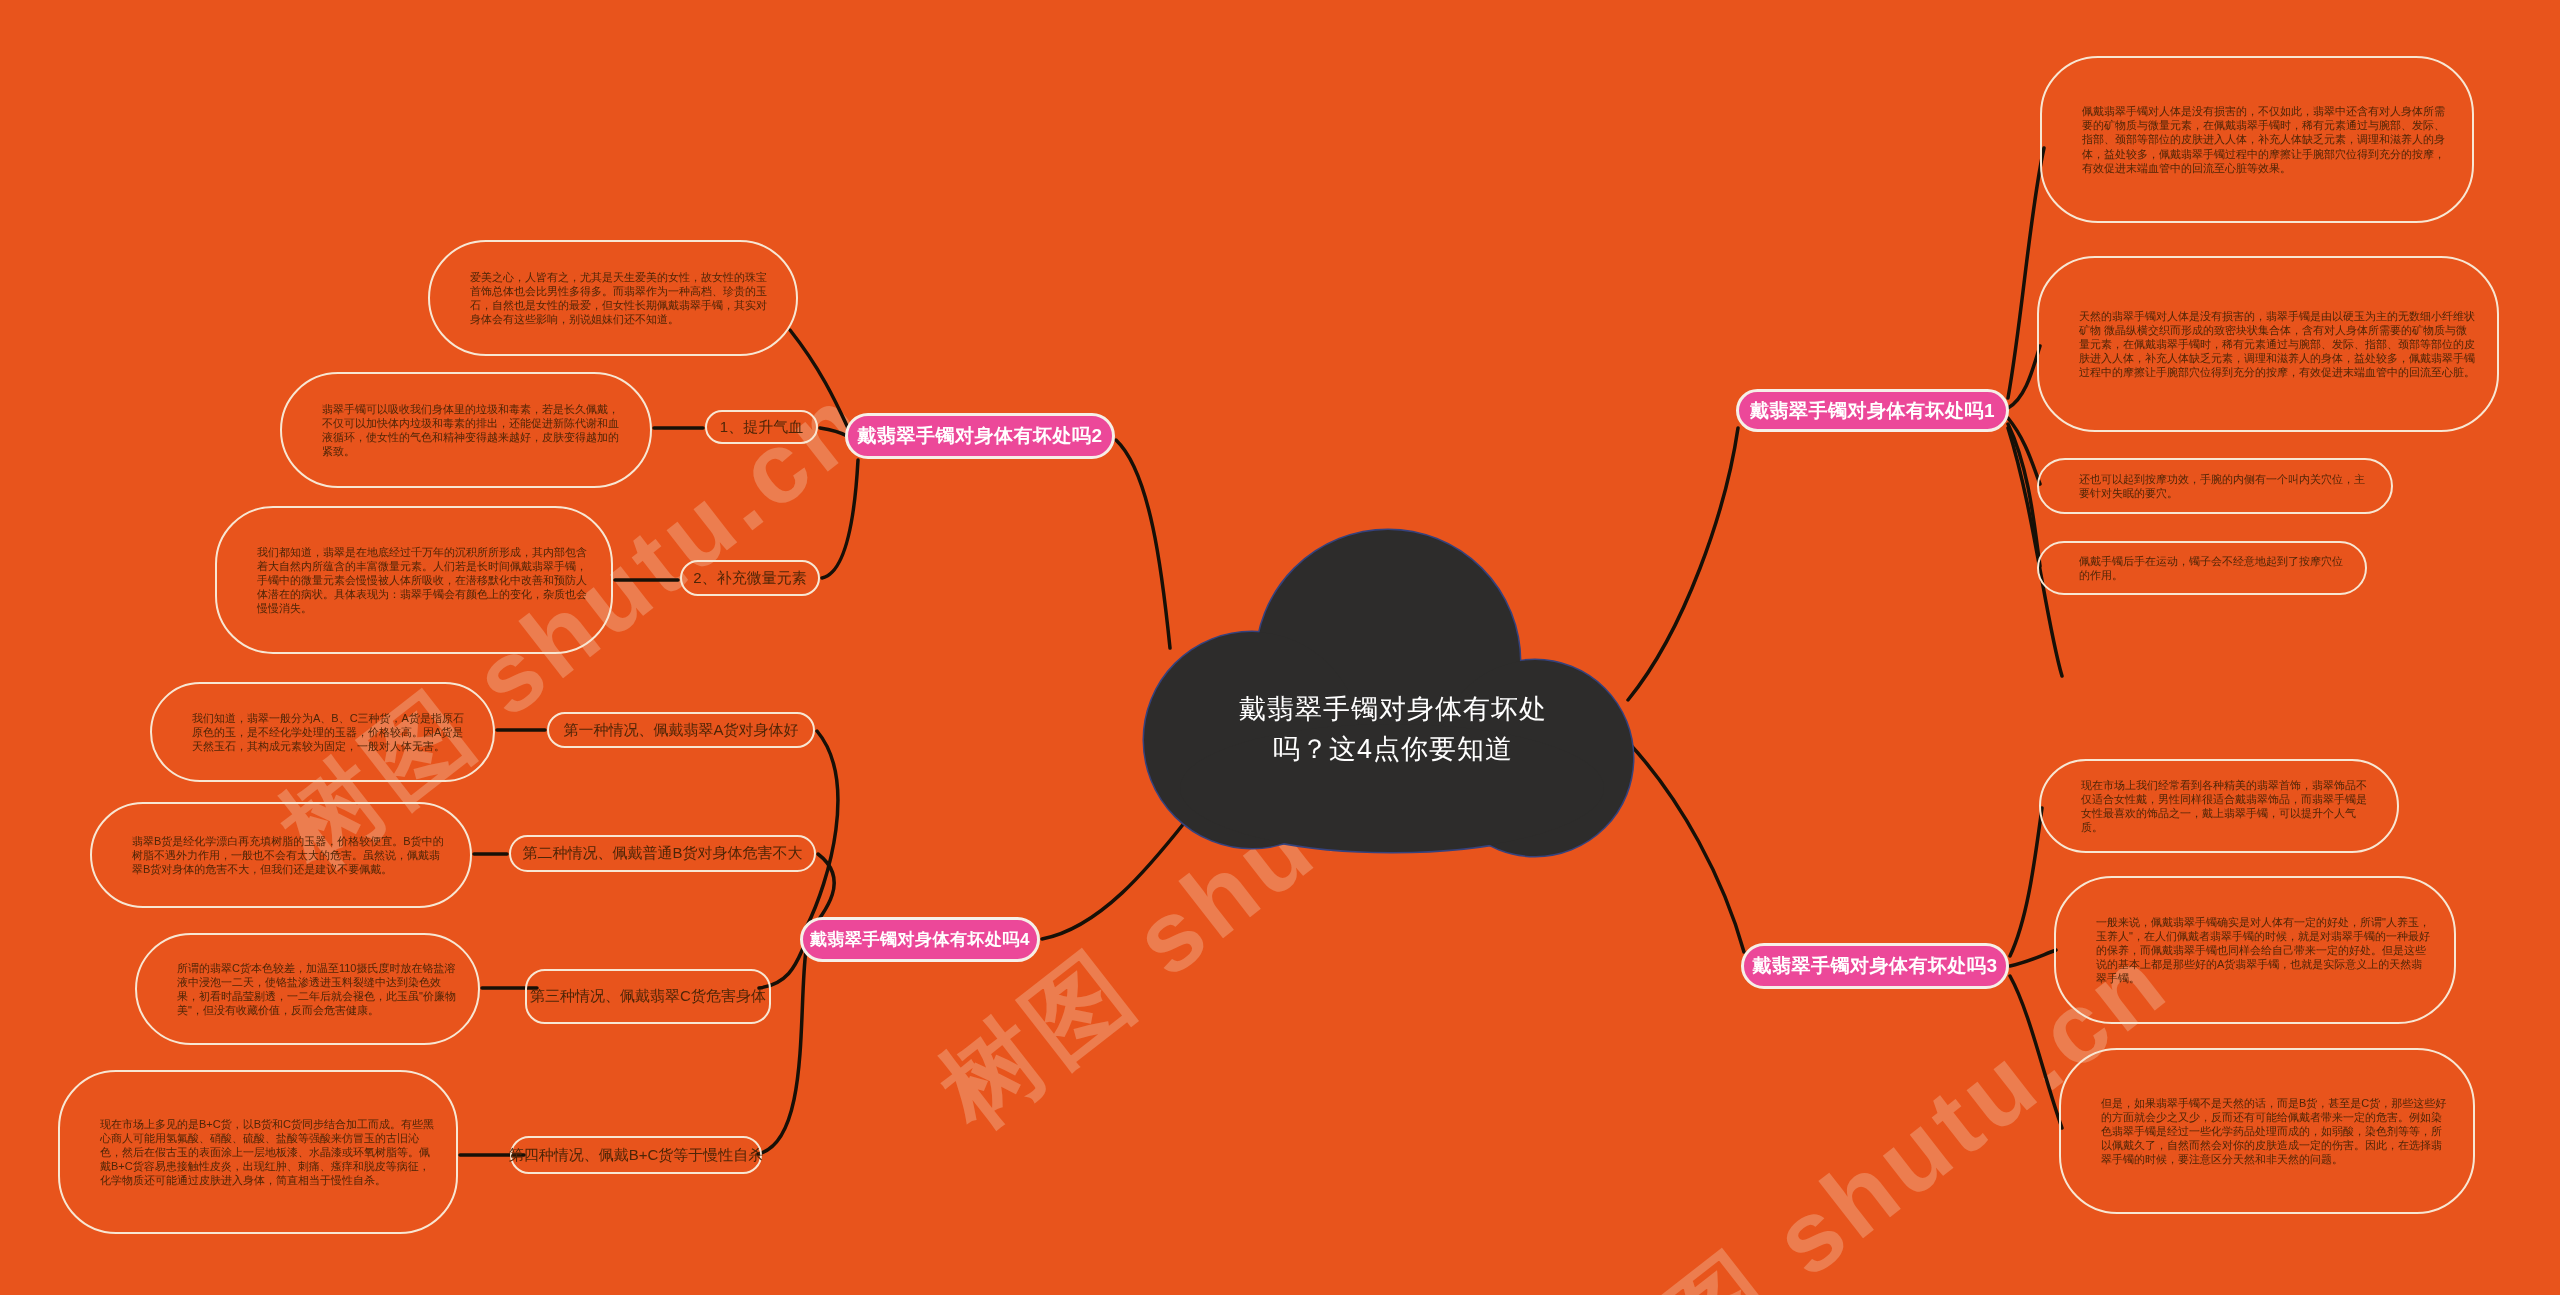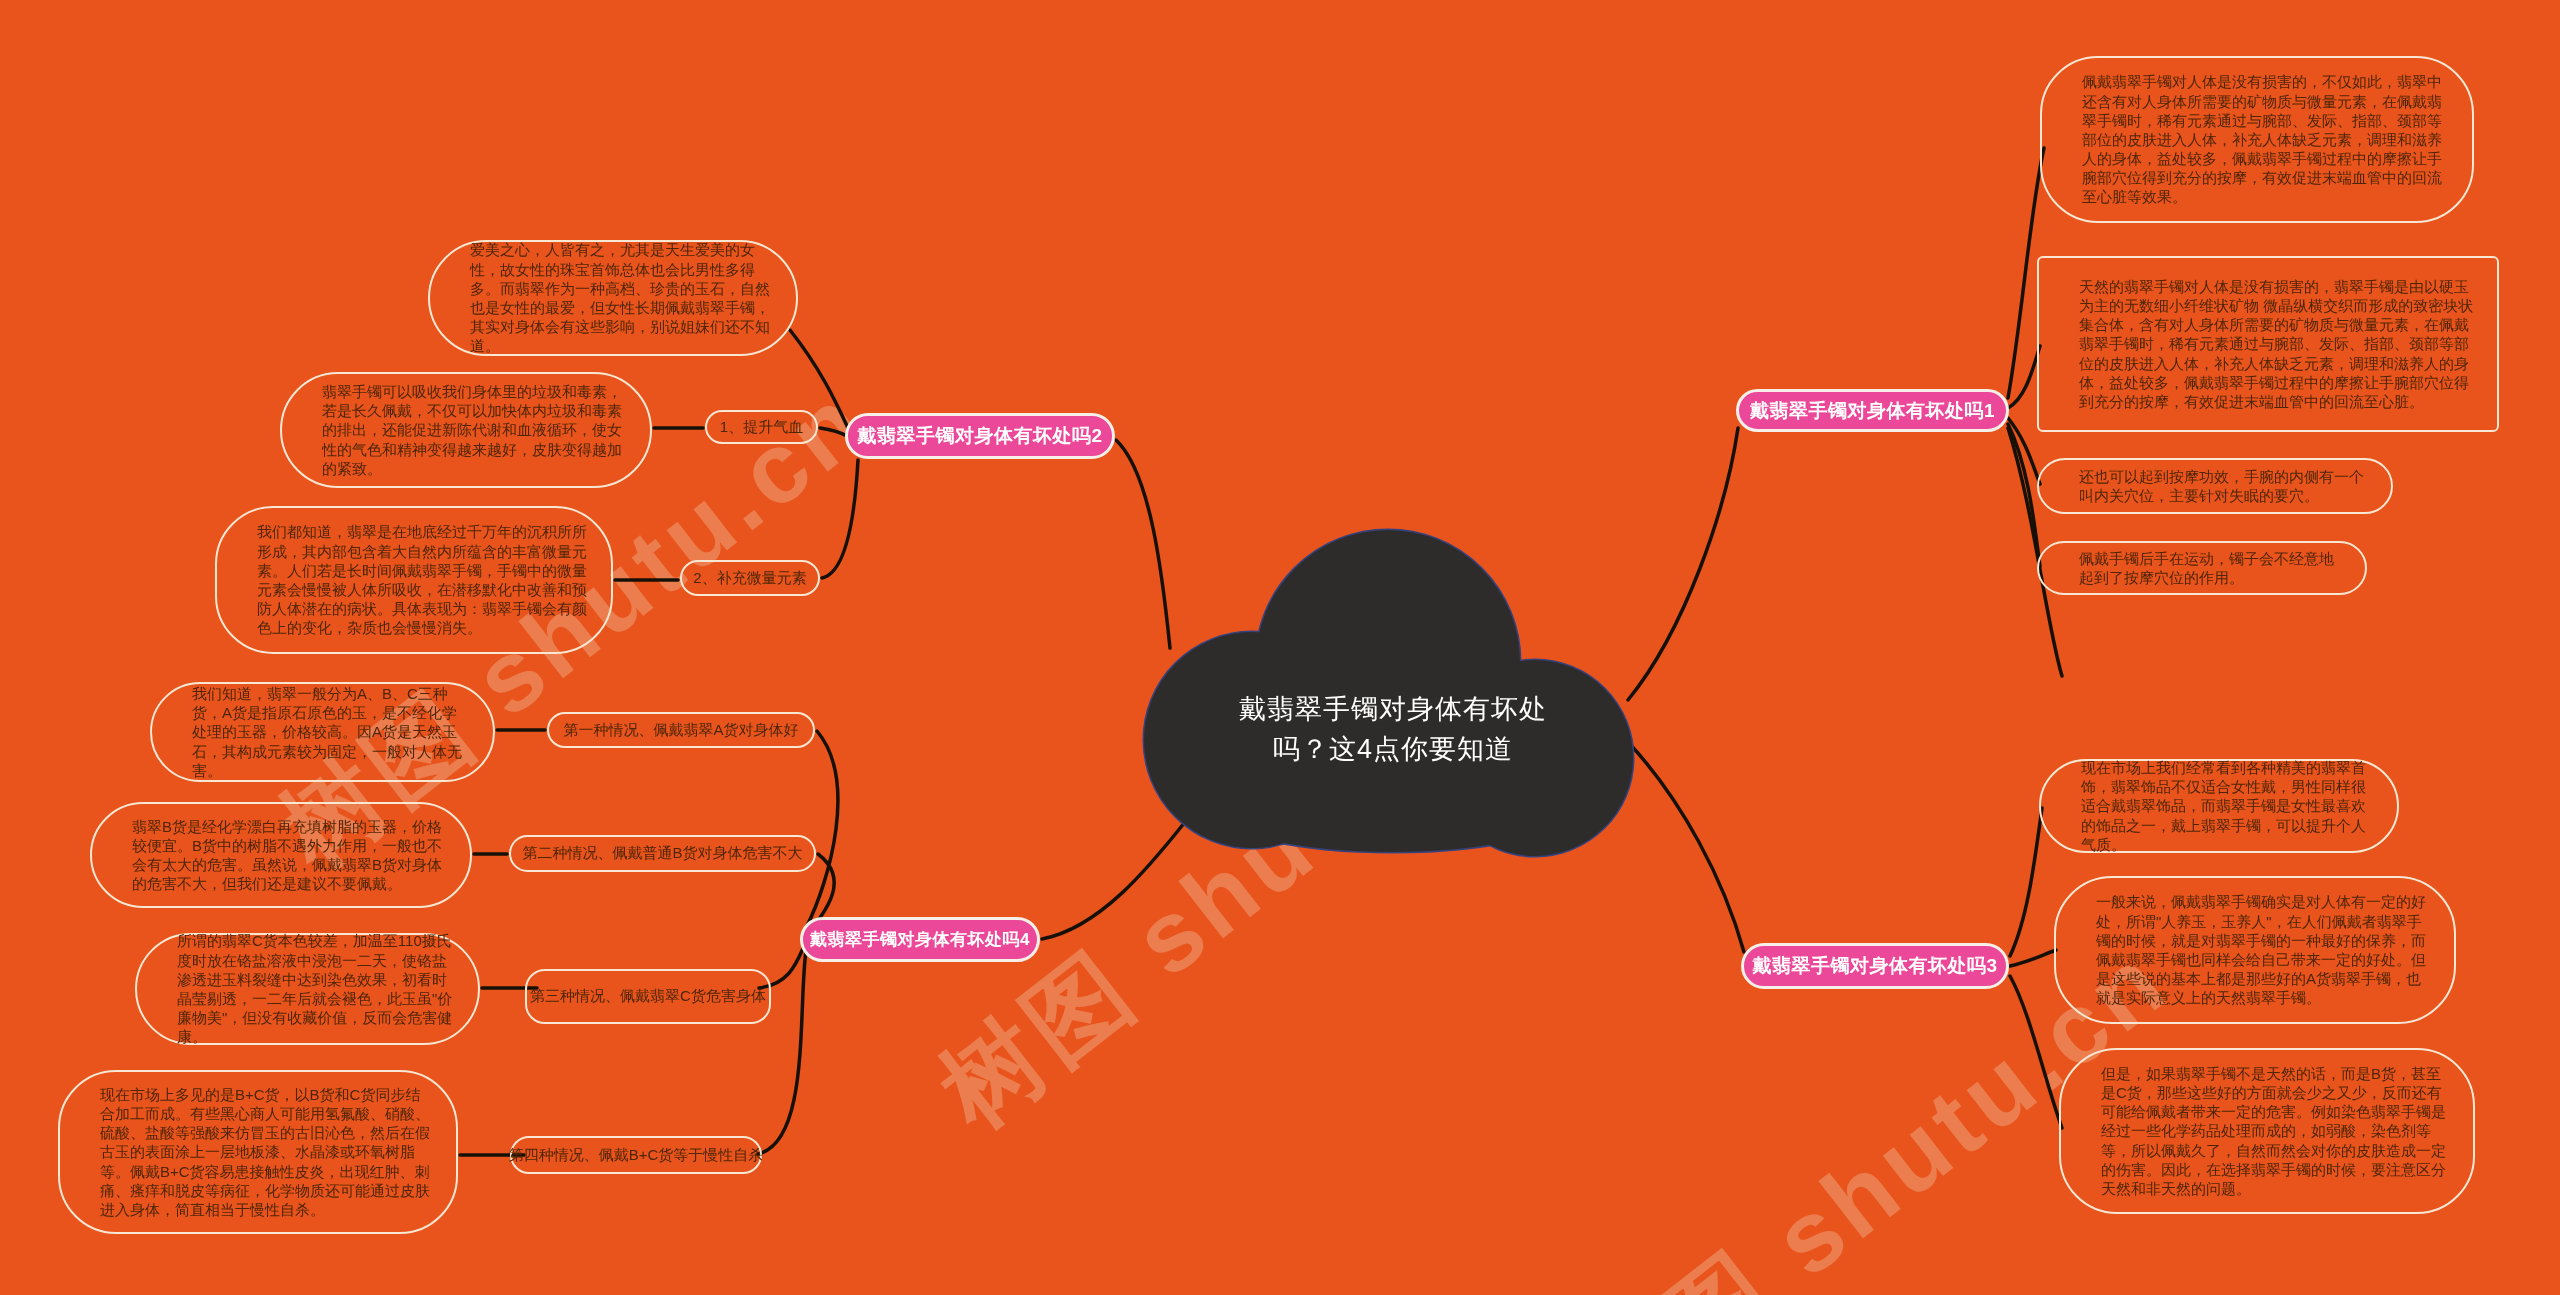--- a/index.html
+++ b/index.html
@@ -11,21 +11,21 @@
   }
   .watermark{
     position:absolute;z-index:0;color:#F7DCC4;opacity:.3;
     font-size:100px;font-weight:700;white-space:nowrap;
     transform:rotate(-38deg);pointer-events:none;letter-spacing:6px;
   }
   svg.wires{position:absolute;left:0;top:0;z-index:1;}
   .leaf{
     position:absolute;z-index:2;box-sizing:border-box;
     border:2.5px solid #F8E7D3;border-radius:58px;
-    color:#4E2507;font-size:15px;line-height:1.28;font-weight:500;
+    color:#4E2507;font-size:11px;line-height:1.28;font-weight:500;
     display:flex;align-items:center;padding:8px 22px 8px 40px;
     background:transparent;text-align:left;
   }
   .pill{
     position:absolute;z-index:2;box-sizing:border-box;
     border:2px solid #F8E7D3;border-radius:20px;
     color:#4E2507;font-size:15px;font-weight:500;
     display:flex;align-items:center;justify-content:center;text-align:center;
     white-space:nowrap;
   }
@@ -147,21 +147,21 @@
   <div class="topic" style="left:1736px;top:389px;width:273px;height:43px;">
       <span>戴翡翠手镯对身体有坏处吗1</span>
     </div>
   <div class="topic" style="left:1741px;top:943px;width:268px;height:46px;">
       <span>戴翡翠手镯对身体有坏处吗3</span>
     </div>
 
   <div class="leaf" style="left:2040px;top:56px;width:434px;height:167px;">
       <span>佩戴翡翠手镯对人体是没有损害的，不仅如此，翡翠中还含有对人身体所需要的矿物质与微量元素，在佩戴翡翠手镯时，稀有元素通过与腕部、发际、指部、颈部等部位的皮肤进入人体，补充人体缺乏元素，调理和滋养人的身体，益处较多，佩戴翡翠手镯过程中的摩擦让手腕部穴位得到充分的按摩，有效促进末端血管中的回流至心脏等效果。</span>
     </div>
-  <div class="leaf" style="left:2037px;top:256px;width:462px;height:176px;border-radius:6px;">
+  <div class="leaf" style="left:2037px;top:256px;width:462px;height:176px;">
       <span>天然的翡翠手镯对人体是没有损害的，翡翠手镯是由以硬玉为主的无数细小纤维状矿物 微晶纵横交织而形成的致密块状集合体，含有对人身体所需要的矿物质与微量元素，在佩戴翡翠手镯时，稀有元素通过与腕部、发际、指部、颈部等部位的皮肤进入人体，补充人体缺乏元素，调理和滋养人的身体，益处较多，佩戴翡翠手镯过程中的摩擦让手腕部穴位得到充分的按摩，有效促进末端血管中的回流至心脏。</span>
     </div>
   <div class="leaf" style="left:2037px;top:458px;width:356px;height:56px;">
       <span>还也可以起到按摩功效，手腕的内侧有一个叫内关穴位，主要针对失眠的要穴。</span>
     </div>
   <div class="leaf" style="left:2037px;top:541px;width:330px;height:54px;">
       <span>佩戴手镯后手在运动，镯子会不经意地起到了按摩穴位的作用。</span>
     </div>
   <div class="leaf" style="left:2039px;top:759px;width:360px;height:94px;">
       <span>现在市场上我们经常看到各种精美的翡翠首饰，翡翠饰品不仅适合女性戴，男性同样很适合戴翡翠饰品，而翡翠手镯是女性最喜欢的饰品之一，戴上翡翠手镯，可以提升个人气质。</span>

